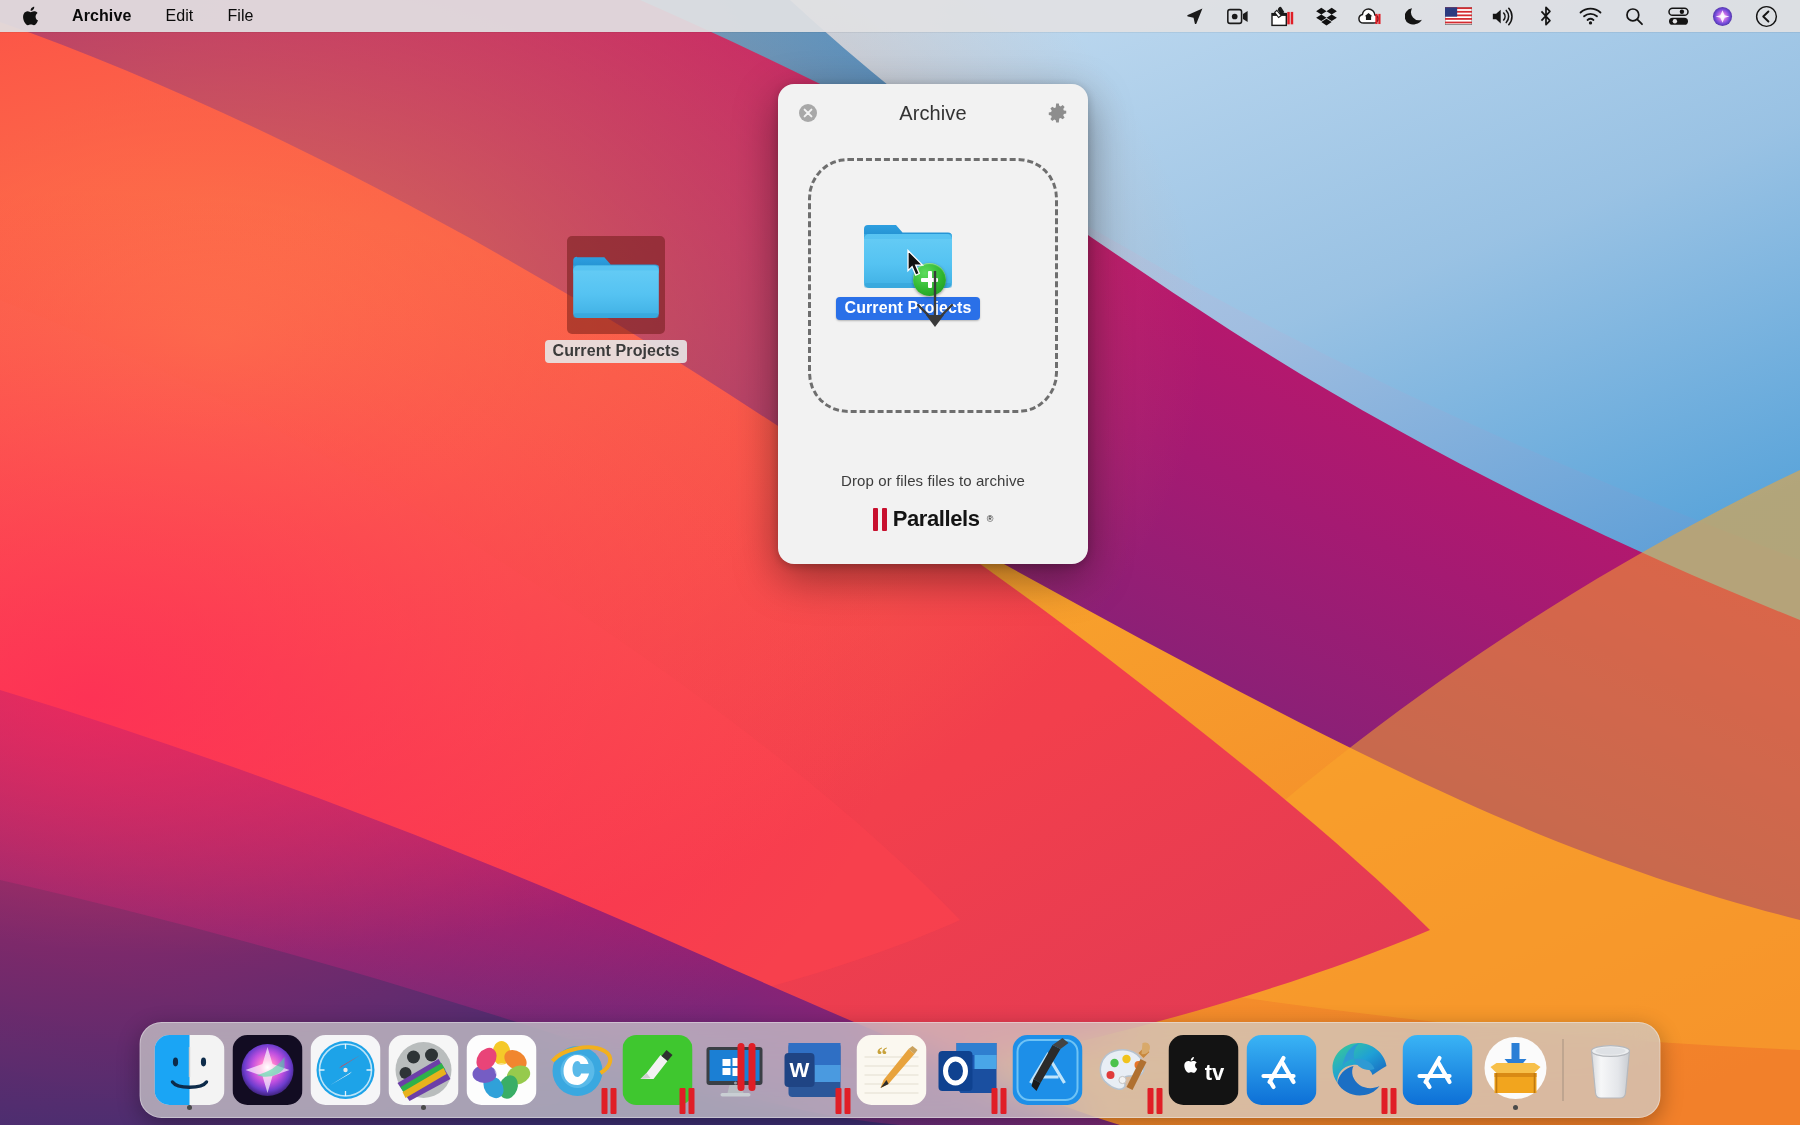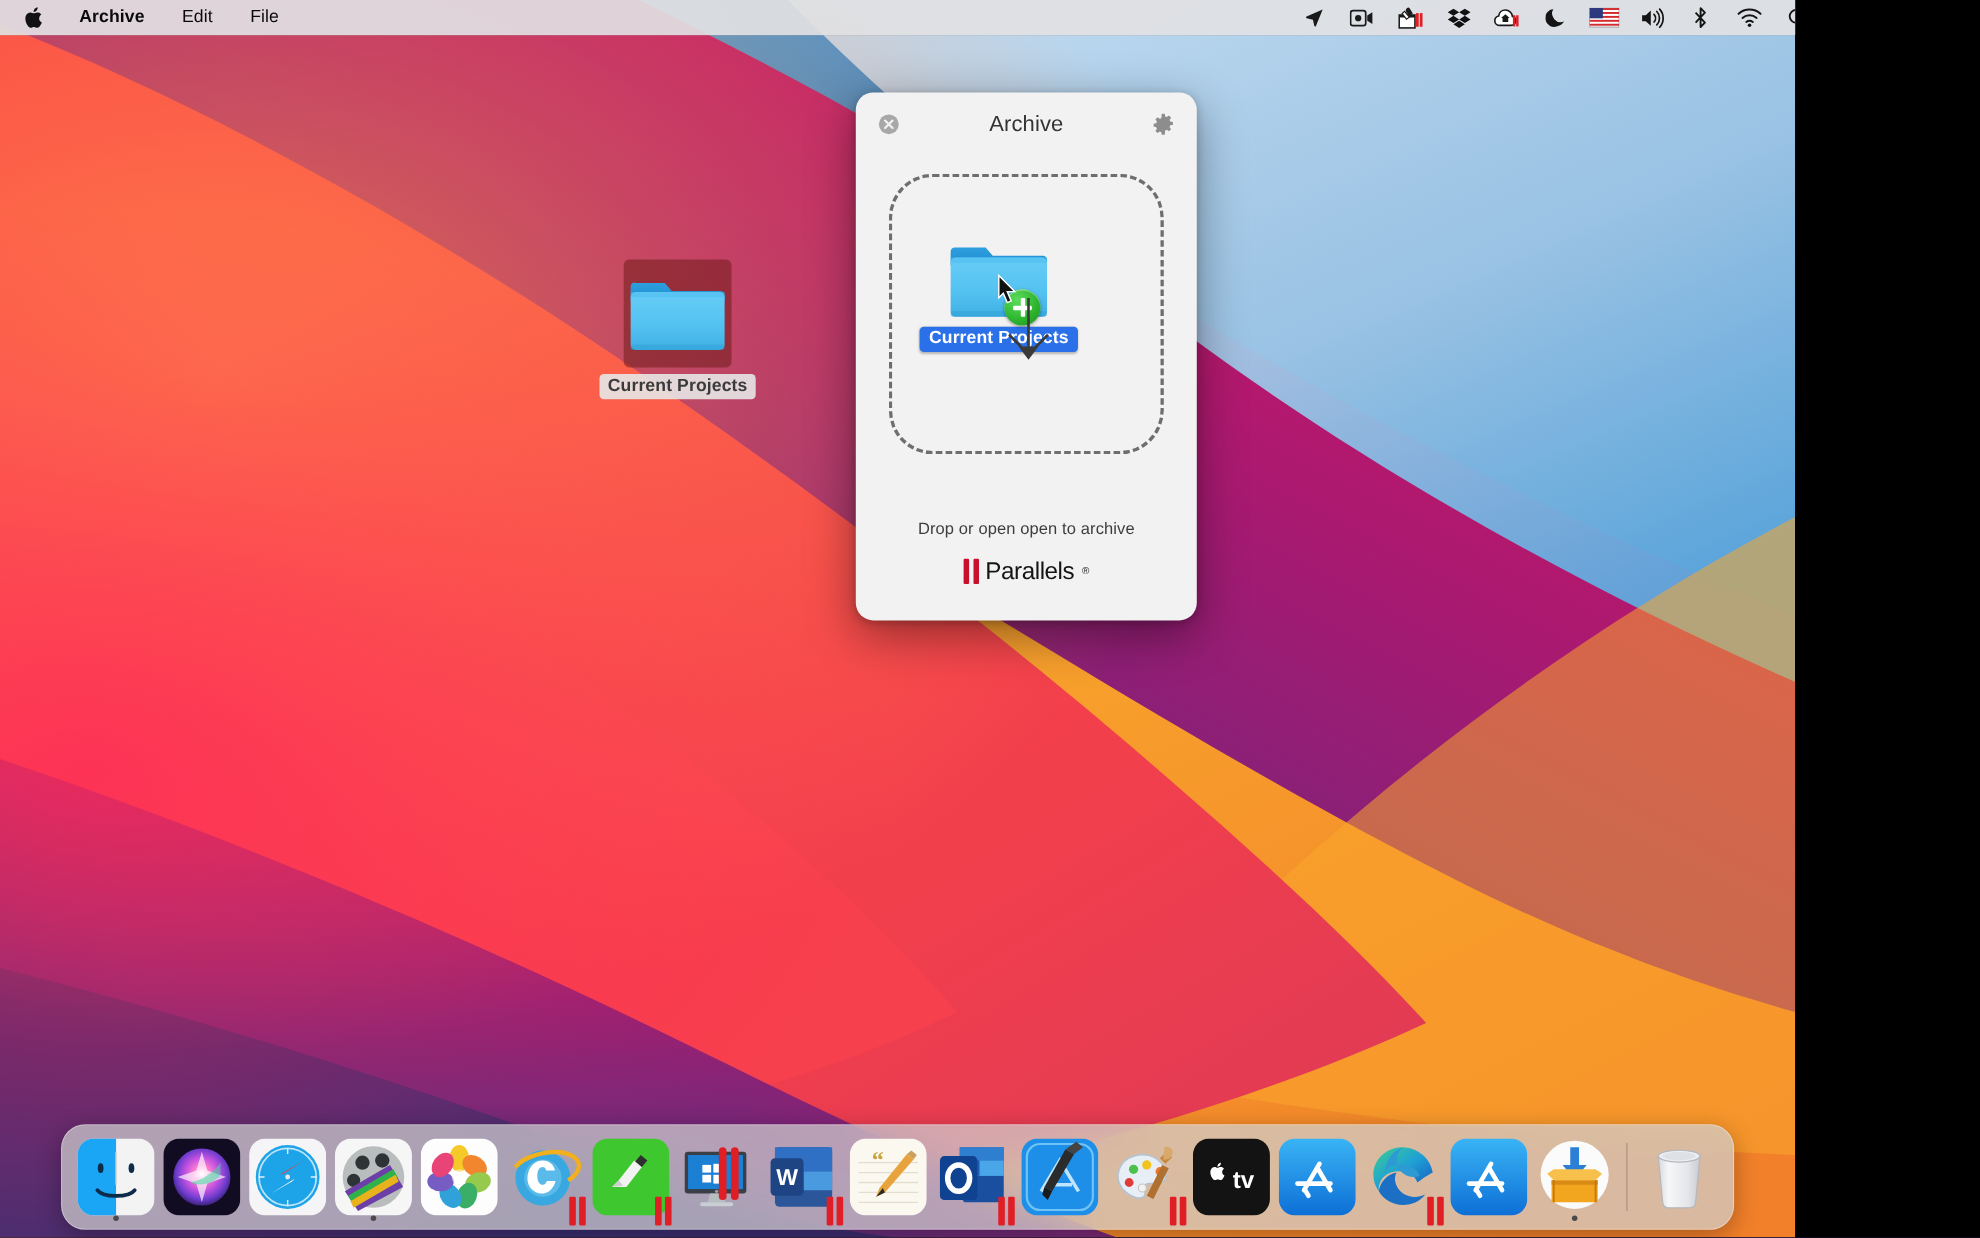--- a/index.html
+++ b/index.html
@@ -1,21 +1,21 @@
 <!DOCTYPE html>
 <html><head>
 <meta charset="utf-8">
 <style>
   * { margin:0; padding:0; box-sizing:border-box; }
   html, body {
     width:1800px; height:1125px; overflow:hidden;
     font-family:"Liberation Sans", sans-serif;
     background:#000;
   }
-  #screen { position:relative; width:1632px; height:1125px; overflow:hidden; }
+  #screen { position:relative; width:1800px; height:1125px; overflow:hidden; }
 
   
   .wall { position:absolute; inset:0; overflow:hidden; background:#3a2a6a; }
   .wall svg { position:absolute; inset:0; width:100%; height:100%; display:block; }
 
   
   .menubar {
     position:absolute; top:0; left:0; width:1800px; height:32px;
     background:rgba(225,225,227,0.92);
     display:flex; align-items:center;
@@ -85,21 +85,21 @@
   .panel-hint {
     position:absolute; left:0; right:0; top:388px;
     text-align:center; font-size:15px; color:#3d3d3d; letter-spacing:0.1px;
   }
   .panel-logo {
     position:absolute; left:0; right:0; top:422px;
     display:flex; align-items:center; justify-content:center; gap:6px;
   }
   .logo-bars { display:flex; gap:4px; }
   .logo-bars i { display:block; width:5px; height:23px; background:#c8102e; border-radius:1px; }
-  .logo-word { font-size:22px; font-weight:normal; color:#141414; letter-spacing:-0.4px; }
+  .logo-word { font-size:22px; font-weight:bold; color:#141414; letter-spacing:-0.4px; }
   .logo-reg { font-size:9px; color:#141414; vertical-align:super; margin-left:1px; }
 
   
   .drag-item {
     position:absolute; left:838px; top:219px;
     width:140px; z-index:50;
     display:flex; flex-direction:column; align-items:center;
   }
   .drag-folder { position:relative; width:88px; height:74px; }
   .drag-label {
@@ -395,21 +395,21 @@
       <div class="panel-gear">
         <svg width="21" height="21" viewBox="0 0 22 22">
             <path fill="#8d8d8d" d="M11 7.2A3.8 3.8 0 1011 14.8 3.8 3.8 0 0011 7.2zm0 2.3a1.5 1.5 0 110 3 1.5 1.5 0 010-3z"></path>
             <path fill="#8d8d8d" d="M9.6 1h2.8l.45 2.5 1.5.62 2.1-1.42 2 2-1.42 2.1.62 1.5 2.5.45v2.8l-2.5.45-.62 1.5 1.42 2.1-2 2-2.1-1.42-1.5.62L12.4 21H9.6l-.45-2.5-1.5-.62-2.1 1.42-2-2 1.42-2.1-.62-1.5L1.85 13.2v-2.8l2.5-.45.62-1.5L3.55 6.35l2-2 2.1 1.42 1.5-.62z"></path>
           </svg>
       </div>
     </div>
 
     <div class="dropzone"></div>
 
-    <div class="panel-hint">Drop or open open to archive</div>
+    <div class="panel-hint">Drop or files files to archive</div>
 
     <div class="panel-logo">
       <span class="logo-bars">
           <i></i>
           <i></i>
         </span>
       <span class="logo-word">Parallels</span>
       <span class="logo-reg">®</span>
     </div>
   </div>

